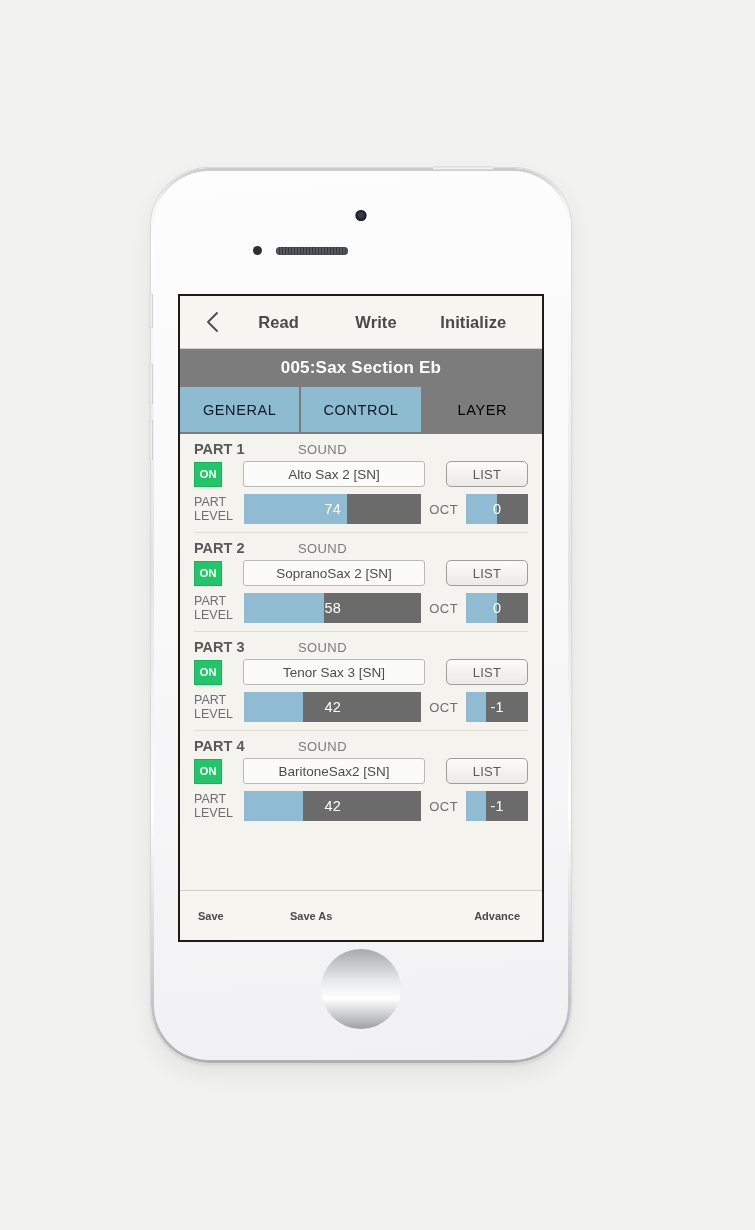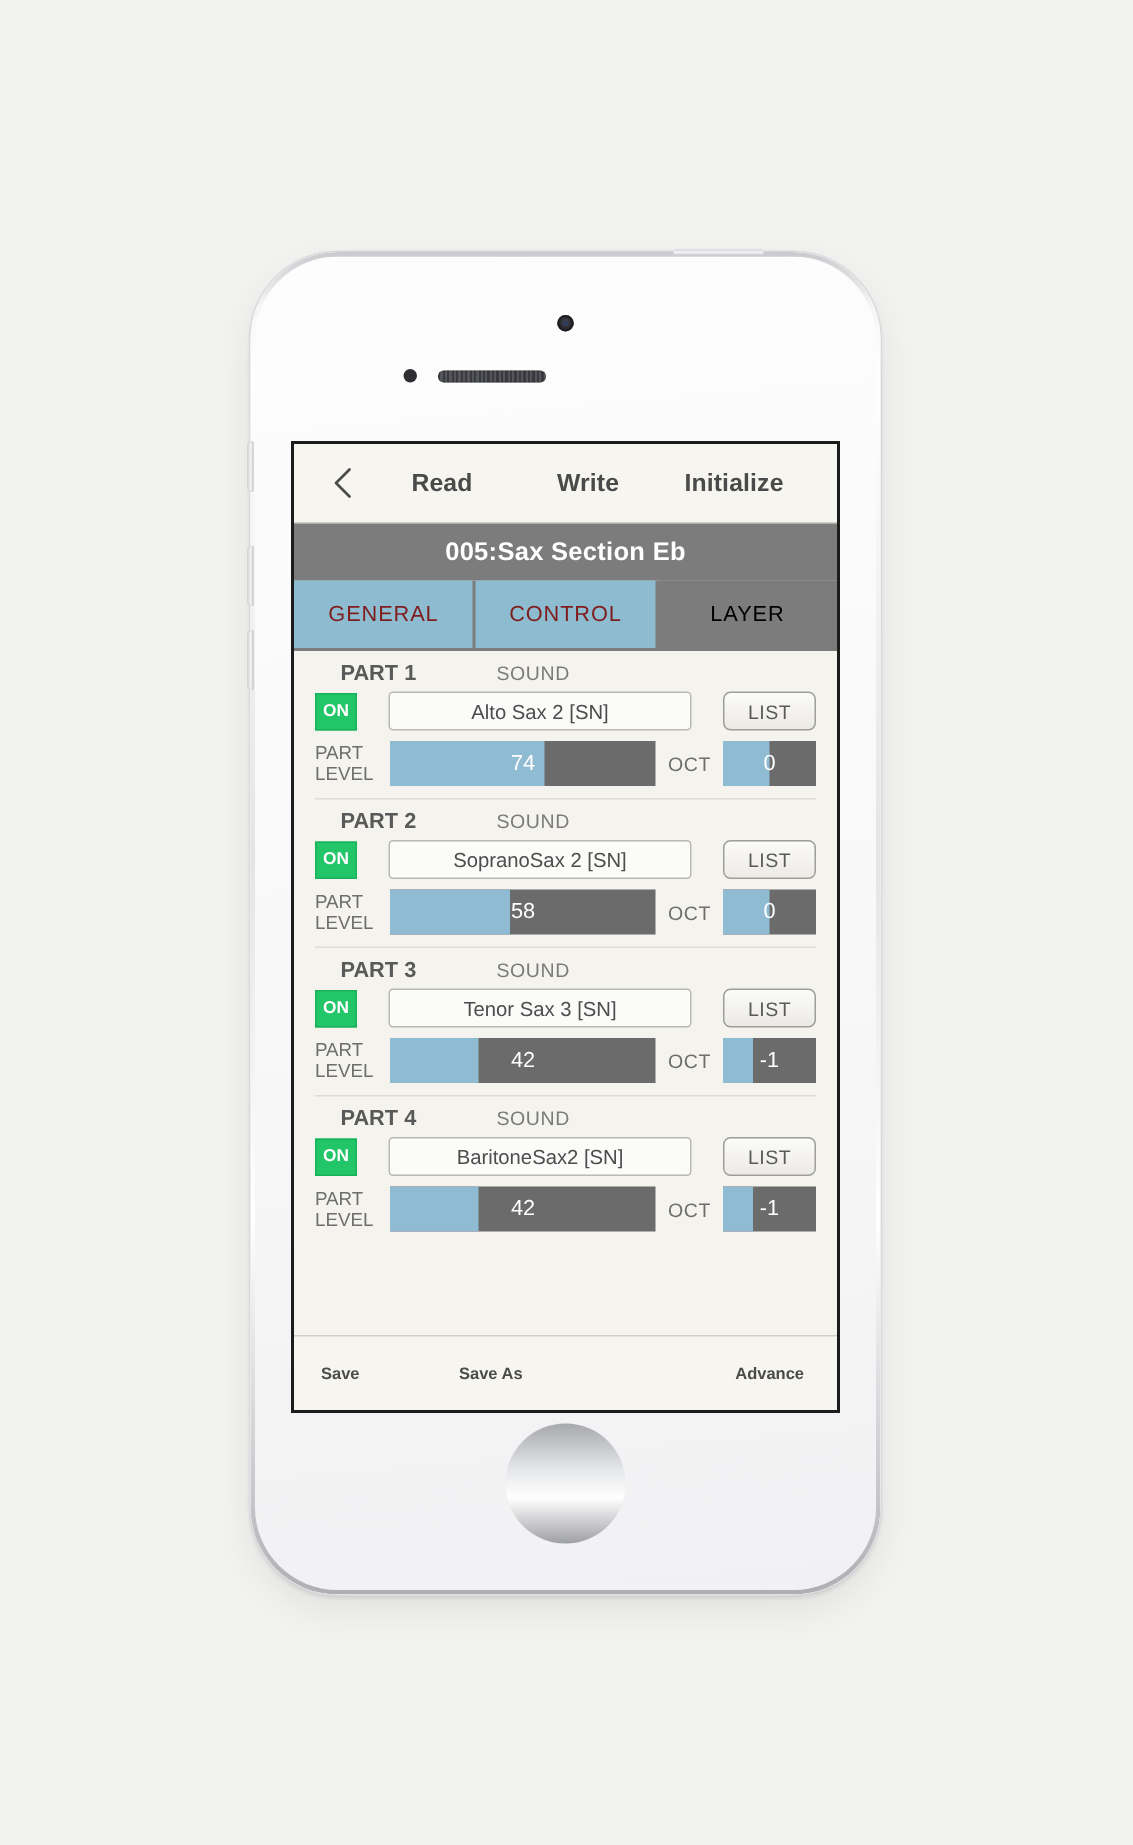--- a/index.html
+++ b/index.html
@@ -8,21 +8,21 @@
     width: 755px;
     height: 1230px;
     background: #f2f2f1;
     font-family: "Liberation Sans", sans-serif;
     overflow: hidden;
   }
 
   
   #device-frame {
     position: absolute;
-    left: 167px;
+    left: 151px;
     top: 168px;
     width: 420px;
     height: 895px;
     border-radius: 58px;
     background: linear-gradient(180deg, #ffffff 0%, #fbfbfc 50%, #f6f6f7 100%);
     box-shadow:
       0 0 0 1px #d9d9dc,
       0 2px 3px rgba(0,0,0,0.10),
       0 10px 26px rgba(0,0,0,0.07);
   }
@@ -176,42 +176,41 @@
   .tab {
     flex: 1;
     display: flex;
     align-items: center;
     justify-content: center;
     font-size: 14.5px;
     letter-spacing: .6px;
   }
   .tab.inactive {
     background: #8dbcd1;
-    color: #7f1d1d;
+    color: #0f172a;
   }
   .tab.active {
     background: #7c7c7c;
     color: #000000;
   }
 
   
   #parts-list {
     flex: 1 1 auto;
     background: #f4f3ee;
     padding: 0 14px;
     overflow: hidden;
   }
   .part-block { padding-top: 7px; border-bottom: 1px solid #dedcd4; }
   .part-block:last-child { border-bottom: none; }
 
   .part-head {
     display: flex;
     align-items: baseline;
     padding-bottom: 4px;
-    margin-left: 17px;
   }
   .part-title {
     font-size: 14.5px;
     font-weight: bold;
     color: #595959;
     width: 104px;
   }
   .part-sound-label {
     font-size: 13px;
     color: #7b7b7b;
@@ -237,21 +236,21 @@
     flex: 1;
     height: 26px;
     background: #fbfbf9;
     border: 1px solid #b9b8b2;
     border-radius: 3px;
     display: flex; align-items: center; justify-content: center;
     font-size: 13.5px;
     color: #4d4d4d;
   }
   .list-button {
-    width: 62px; height: 26px;
+    width: 82px; height: 26px;
     border: 1px solid #9d9d9a;
     border-radius: 5px;
     background: linear-gradient(180deg,#fbfbfa 0%,#eceae5 100%);
     display: flex; align-items: center; justify-content: center;
     font-size: 13px;
     color: #5a5a5a;
     letter-spacing: .3px;
   }
 
   .level-row {

